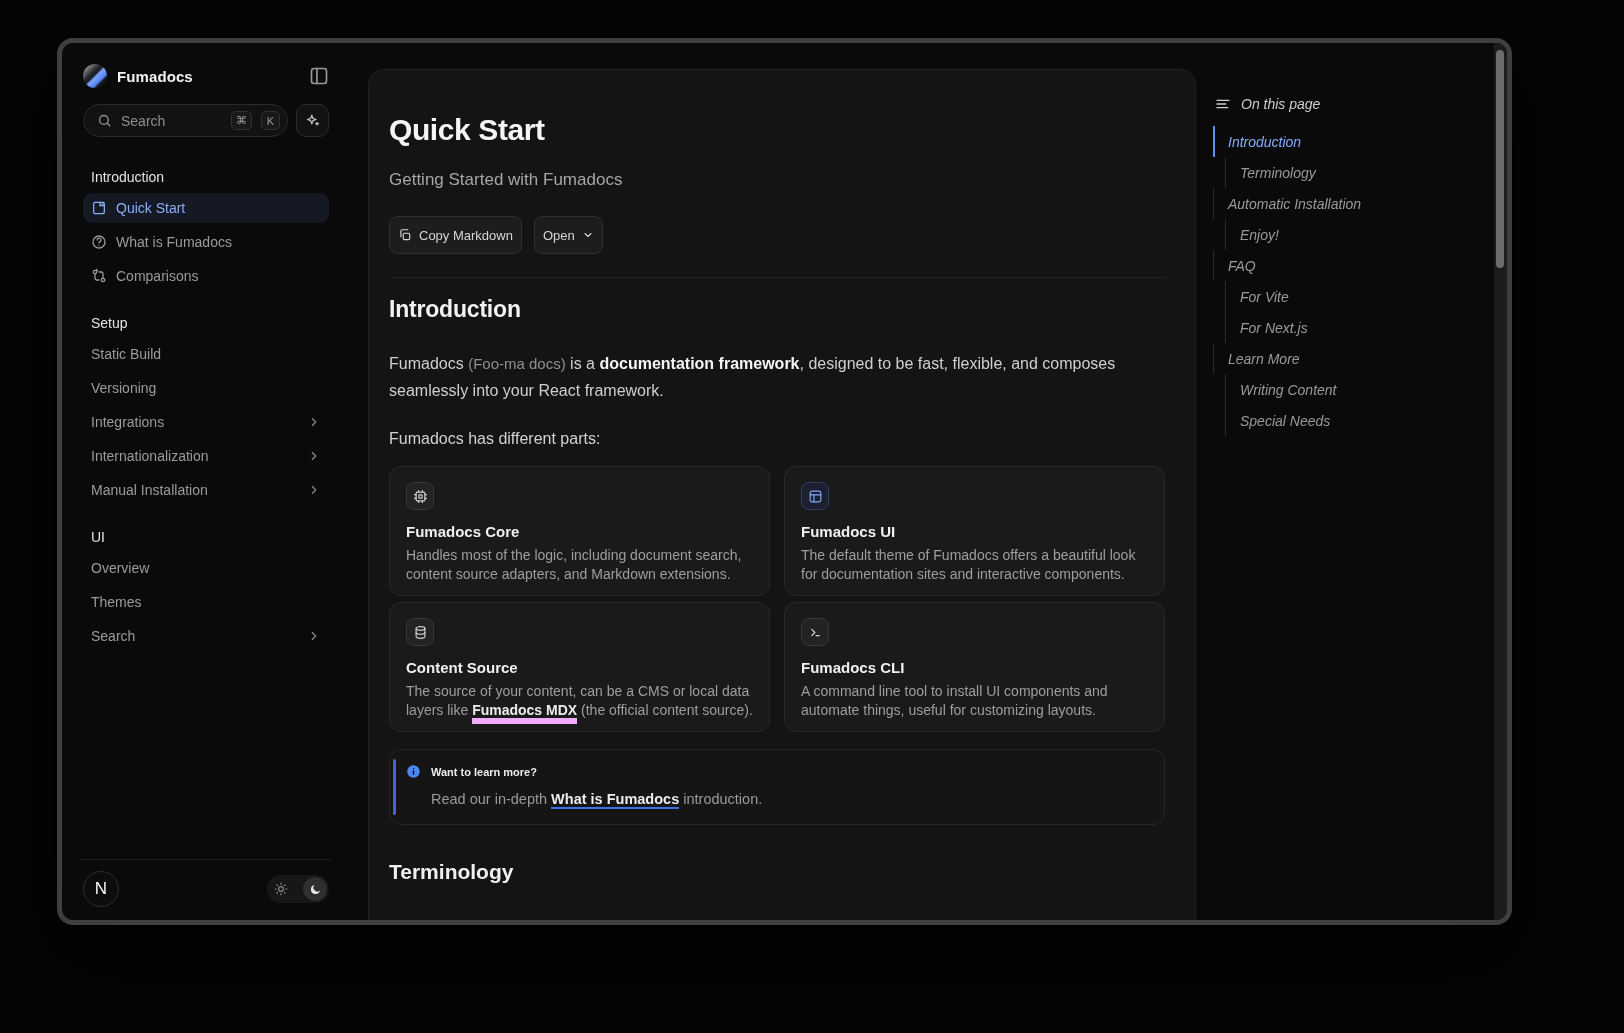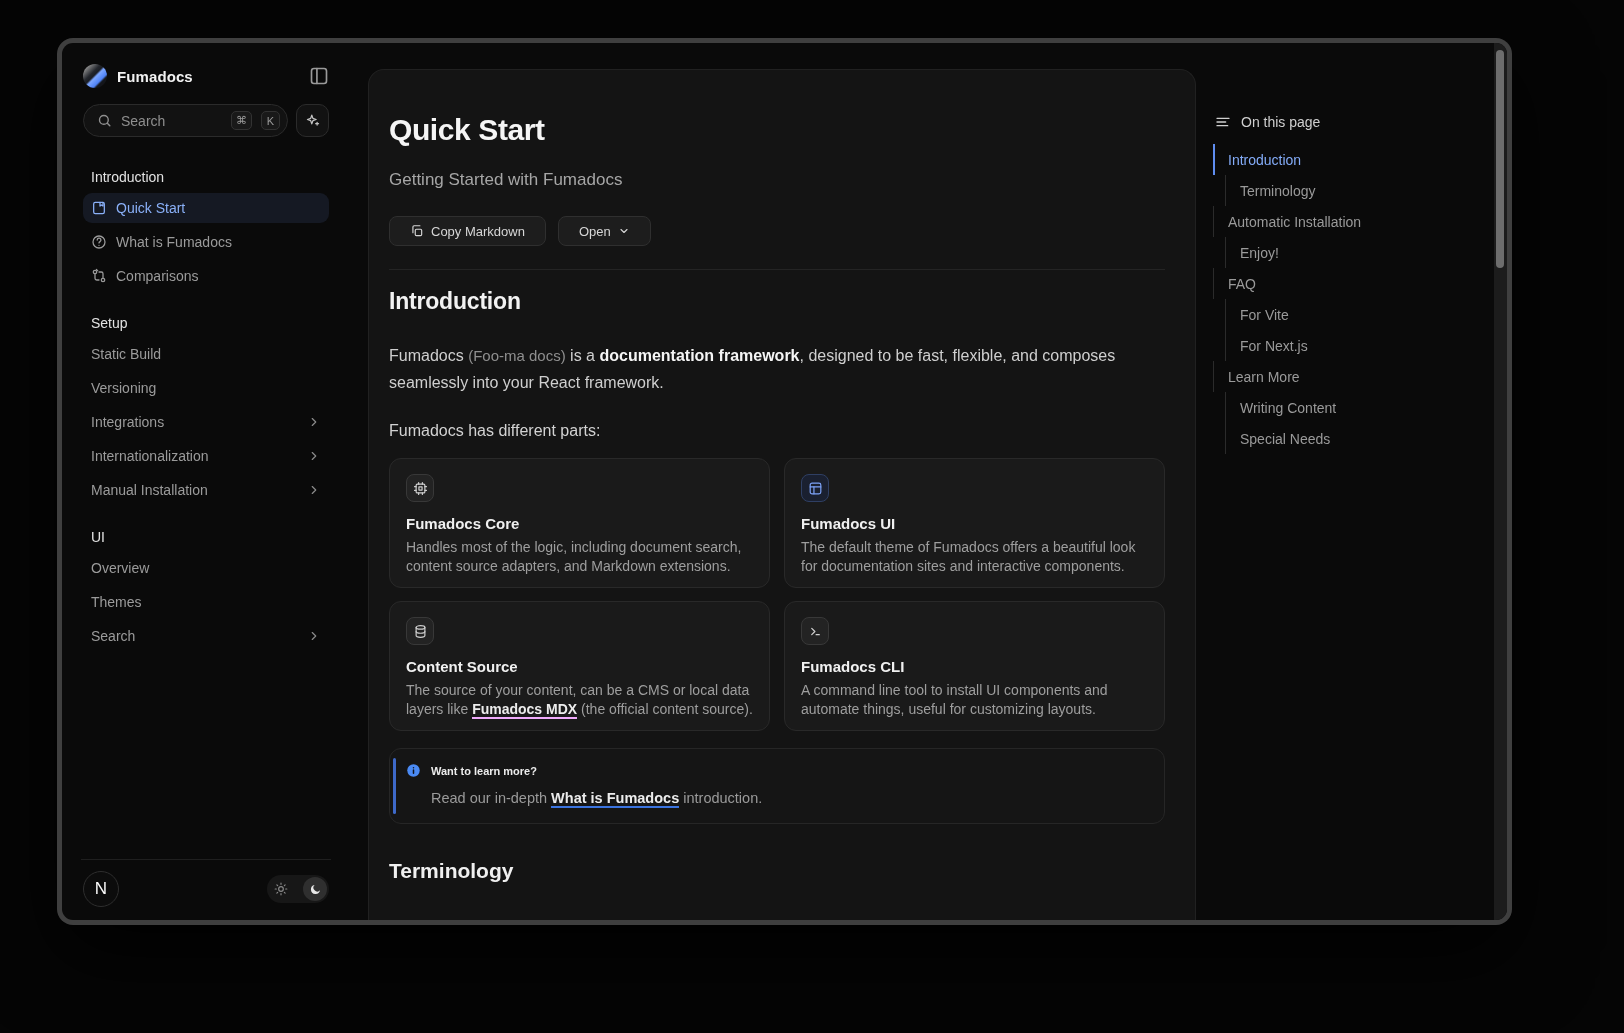--- a/index.html
+++ b/index.html
@@ -65,53 +65,53 @@
     justify-content:center; color:#8a8a8a; }
   .tt-btn.on { background:#2f2f2f; color:#e8e8e8; }
 
   
   .main-card { position:absolute; left:306px; top:26px; width:828px; bottom:-20px;
     background:#141414; border:1px solid #212121; border-bottom:none;
     border-radius:16px 16px 0 0; padding:43px 30px 0 20px; }
   .h1 { color:#f5f5f5; font-size:30px; line-height:34px; font-weight:700; letter-spacing:-.4px; }
   .subtitle { margin-top:22px; color:#a6a6a6; font-size:17px; line-height:22px; }
   .btn-row { margin-top:25px; display:flex; gap:12px; }
-  .btn { height:30px; padding:0 20px; border-radius:8px; background:#1d1d1d;
+  .btn { height:38px; padding:0 8px; border-radius:8px; background:#1d1d1d;
     border:1px solid #2f2f2f; color:#d6d6d6; font-size:13px; font-weight:500;
     display:inline-flex; align-items:center; gap:7px; }
   .divider { margin-top:23px; border-top:1px solid #242424; }
   .h2 { margin-top:18px; color:#f2f2f2; font-size:23px; line-height:26px; font-weight:700; letter-spacing:-.2px; }
   .para { margin-top:28px; color:#cfcfcf; font-size:16px; line-height:27px; max-width:780px; }
   .para .muted { color:#8f8f8f; font-size:15px; }
   .para b, .para .strong { color:#f5f5f5; font-weight:700; }
   .para2 { margin-top:22px; color:#d2d2d2; font-size:16px; line-height:26px; }
 
-  .grid { margin-top:14px; display:grid; grid-template-columns:1fr 1fr; gap:13px 14px; }
+  .grid { margin-top:14px; display:grid; grid-template-columns:1fr 1fr; gap:6px 14px; }
   .pcard { height:130px; background:#1a1a1a; border:1px solid #292929; border-radius:12px; padding:15px 16px; }
   .iconbox { width:28px; height:28px; border-radius:8px; background:#232323; border:1px solid #383838;
     display:flex; align-items:center; justify-content:center; color:#cfcfcf; }
   .iconbox.blue { color:#7da2f8; background:#1a2030; border-color:#2f3f63; }
   .pcard-title { margin-top:13px; color:#f0f0f0; font-size:15px; font-weight:700; }
   .pcard-desc { margin-top:6px; color:#9e9e9e; font-size:14px; line-height:19px; }
-  .mdx-link { color:#ececec; font-weight:700; border-bottom:2px solid #f0abfc; }
+  .mdx-link { color:#ececec; font-weight:700; border-bottom:6px solid #f0abfc; }
 
   .callout { margin-top:17px; position:relative; background:#151515; border:1px solid #262626;
     border-radius:12px; padding:13px 16px 15px 41px; }
   .callout-bar { position:absolute; left:3px; top:9px; bottom:9px; width:3px; border-radius:2px; background:#3e69c9; }
   .callout-info { position:absolute; left:16px; top:14px; }
   .callout-title { color:#ececec; font-size:11px; font-weight:700; line-height:18px; }
   .callout-body { margin-top:9px; color:#9a9a9a; font-size:14.5px; line-height:19px; }
   .callout-link { color:#ececec; font-weight:700; border-bottom:2px solid #3b74e0; }
 
   .h2b { margin-top:35px; color:#f0f0f0; font-size:21px; line-height:24px; font-weight:700; }
   .para3 { margin-top:20px; color:#cfcfcf; font-size:16px; line-height:24px; }
   .para3 .strong { color:#f5f5f5; font-weight:700; }
 
   
-  .toc { position:absolute; left:1151px; top:68px; width:250px; }
+  .toc { position:absolute; left:1151px; top:50px; width:250px;font-style:italic; }
   .toc-head { display:flex; align-items:center; gap:10px; color:#cfcfcf; font-size:14px;
     padding-left:2px; height:22px; }
   .toc-list { margin-top:11px; }
   .toc-item { position:relative; height:31px; display:flex; align-items:center;
     color:#9a9a9a; font-size:14px; }
   .toc-item .rail { position:absolute; top:0; bottom:0; width:1px; background:#2b2b2b; }
   .toc-item.d1 { padding-left:15px; } .toc-item.d1 .rail { left:0; }
   .toc-item.d2 { padding-left:27px; } .toc-item.d2 .rail { left:12px; }
   .toc-item.active { color:#84acf8; }
   .toc-item.active .rail { background:#5f8df0; width:2px; }

